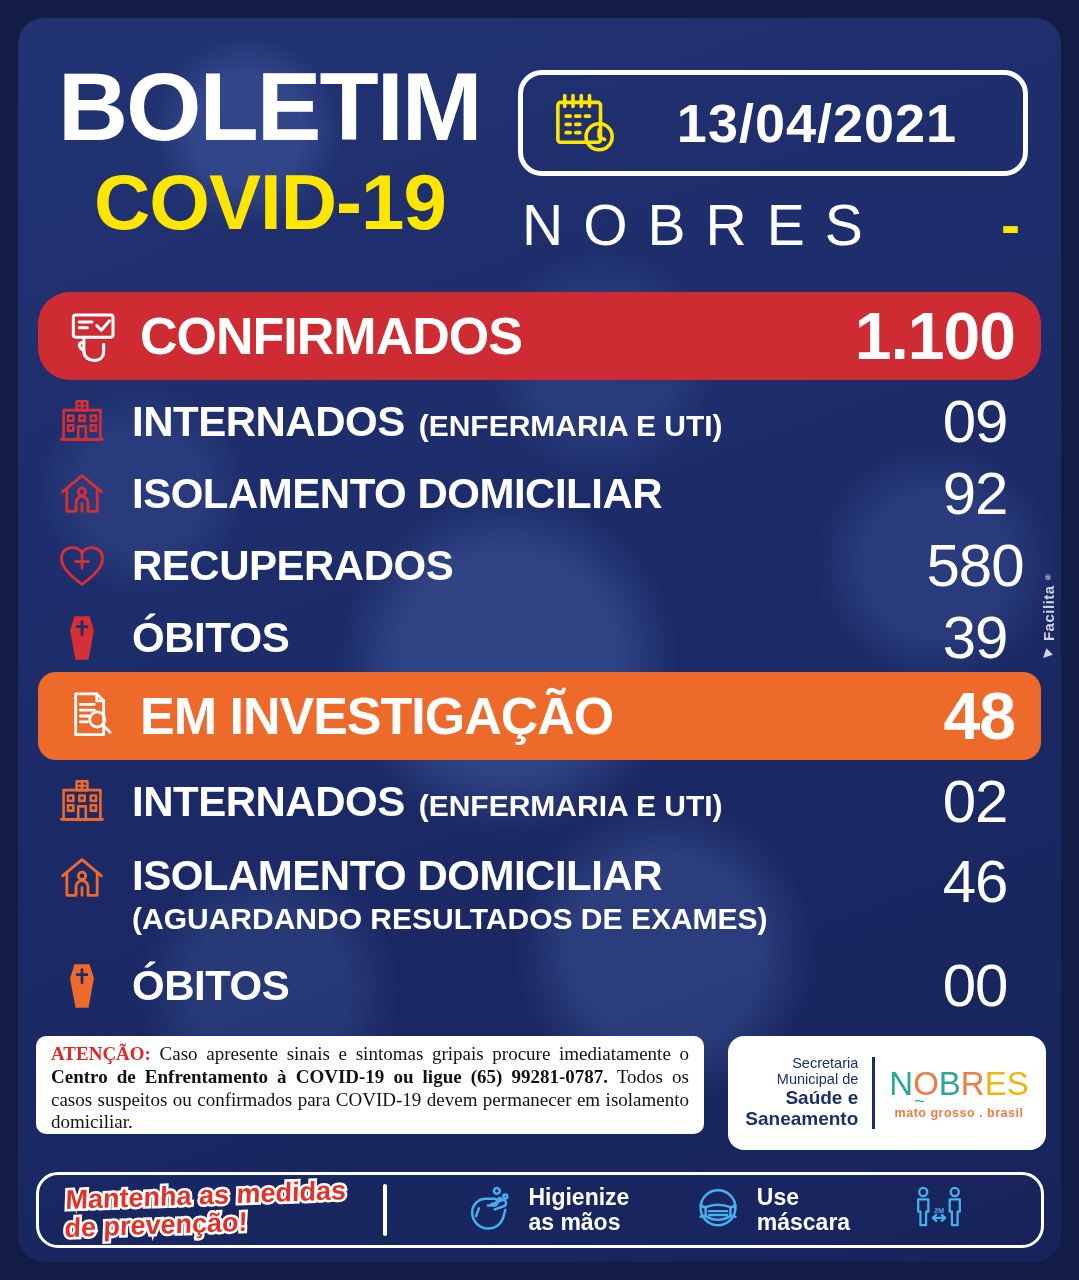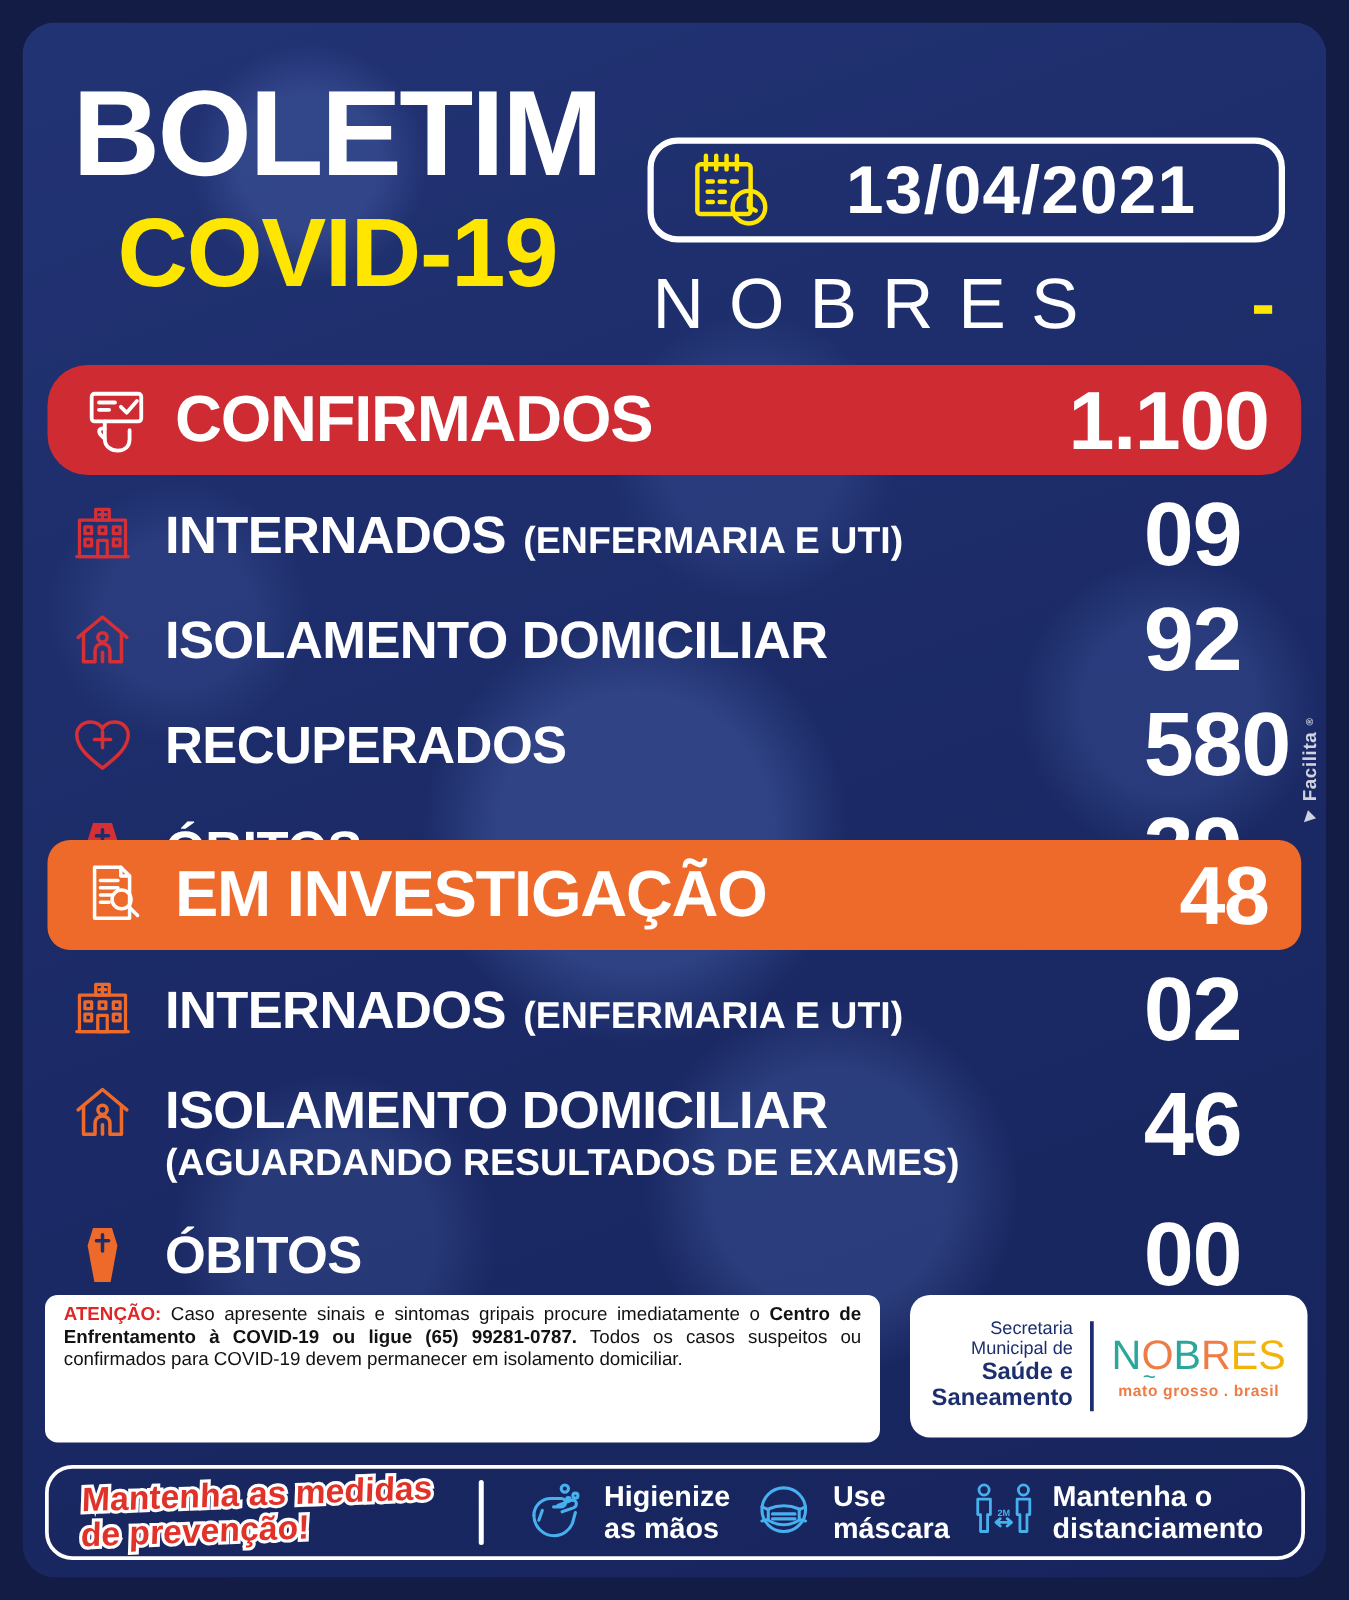--- a/index.html
+++ b/index.html
@@ -25,22 +25,22 @@
       linear-gradient(160deg, #223374 0%, #1b2a66 55%, #17245c 100%);
   }
 
   
   .title { position:absolute; left:58px; top:58px; line-height:1; }
   .title-1 { font-size:97px; font-weight:700; letter-spacing:-2px; color:#fff; }
   .title-2 { font-size:78px; font-weight:700; letter-spacing:-1px; color:#ffe600; padding-left:36px; margin-top:8px; }
 
   .header-right { position:absolute; left:518px; top:70px; width:510px; }
   .date-box {
-    height:84px; border:5px solid #fff; border-radius:24px;
-    display:flex; align-items:center; padding:0 28px; gap:22px;margin-top:40px;
+    height:106px; border:5px solid #fff; border-radius:24px;
+    display:flex; align-items:center; padding:0 28px; gap:22px;
   }
   .date-box svg { width:66px; height:66px; color:#ffe600; flex:none; }
   .date-text { flex:1; text-align:center; font-size:54px; font-weight:700; letter-spacing:1px; }
   .location { margin-top:16px; display:flex; align-items:center; justify-content:space-between; padding:0 4px; font-size:57px; font-weight:400; }
   .location .city, .location .state { letter-spacing:20px; }
   .location .state { letter-spacing:26px; margin-right:-26px; }
   .location .dash { color:#ffe600; font-weight:700; margin:0 4px; }
 
   
   .banner {
@@ -62,30 +62,31 @@
   .row.two { align-items:flex-start; margin-top:6px; }
   .ricon { width:52px; height:52px; flex:none; display:flex; }
   .ricon svg { width:100%; height:100%; }
   .red-icons .ricon { color:#d62f35; }
   .orange-icons .ricon { color:#ee6a2b; }
   .rtext { display:flex; flex-direction:column; }
   .rlabel-wrap { display:flex; align-items:baseline; gap:14px; }
   .rlabel { font-size:42px; font-weight:700; letter-spacing:-0.5px; white-space:nowrap; }
   .rsub { font-size:30px; font-weight:700; }
   .rsub-below { font-size:30px; font-weight:700; margin-top:2px; }
-  .rvalue { margin-left:auto; min-width:120px; text-align:left; font-size:72px; font-weight:700; letter-spacing:-1px; line-height:1; }
+  .rvalue { margin-left:auto; min-width:120px; text-align:center; font-size:60px; font-weight:400; letter-spacing:-1px; line-height:1; }
   .rows.confirmed .row { margin-bottom:12px; }
   .rows.investigation .row { margin-bottom:20px; }
 
   
   .attention {
-    position:absolute; left:36px; top:1036px; width:668px; height:118px;
+    position:absolute; left:36px; top:1036px; width:668px; height:98px;
     background:#fff; border-radius:10px; color:#121212;
-    padding:7px 15px; font-size:15px; line-height:1.2; text-align:justify;
+    padding:7px 15px; font-size:19px; line-height:1.2; text-align:justify;
     overflow:hidden;
+    font-family:Liberation Serif, serif;
   }
   .att-label { color:#e02725; font-weight:700; }
   .att-bold { font-weight:700; }
 
   
   .logo-box {
     position:absolute; left:728px; top:1036px; width:318px; height:114px;
     background:#fff; border-radius:16px;
     display:flex; align-items:center; justify-content:center; gap:14px;
     color:#1c2e6e;
@@ -360,24 +361,20 @@
     </div>
     <div class="f-item">
       <svg viewBox="0 0 48 48" fill="none" stroke="currentColor" stroke-width="2" stroke-linecap="round" stroke-linejoin="round">
         <circle cx="10" cy="8" r="3.6"></circle>
         <path d="M5.5 14.5h9v11h-2v12h-5v-12h-2z"></path>
         <circle cx="38" cy="8" r="3.6"></circle>
         <path d="M33.5 14.5h9v11h-2v12h-5v-12h-2z"></path>
         <path d="M18.5 31h11M18.5 31l3-2.6M18.5 31l3 2.6M29.5 31l-3-2.6M29.5 31l-3 2.6"></path>
         <text x="24" y="26.5" font-size="6.5" fill="currentColor" stroke="none" text-anchor="middle" font-weight="bold">2M</text>
       </svg>
-      <div class="f-label">
-        <div>Mantenha o</div>
-        <div>distanciamento</div>
-      </div>
     </div>
   </div>
 </div>
 
 <div class="watermark">
   <svg viewBox="0 0 16 16">
       <path d="M2 2l12 4-8 8z" fill="currentColor"></path>
     </svg>
   <span>Facilita</span>
     <sup>®</sup>

